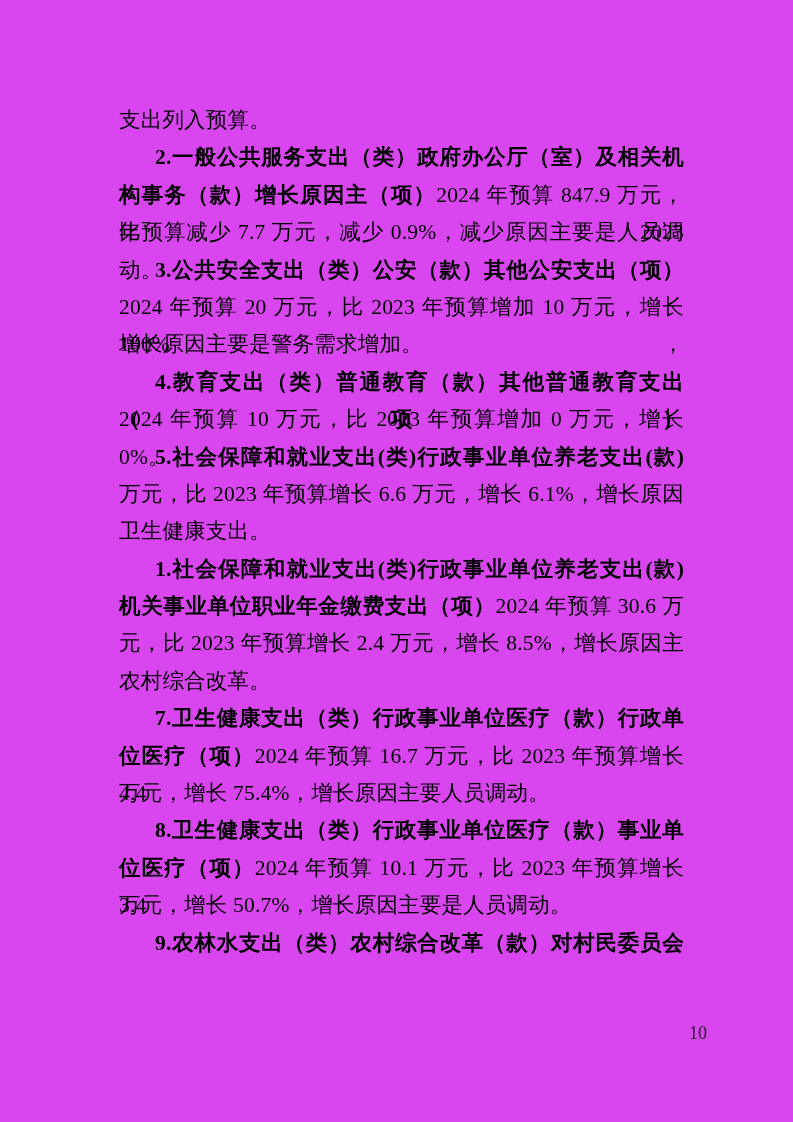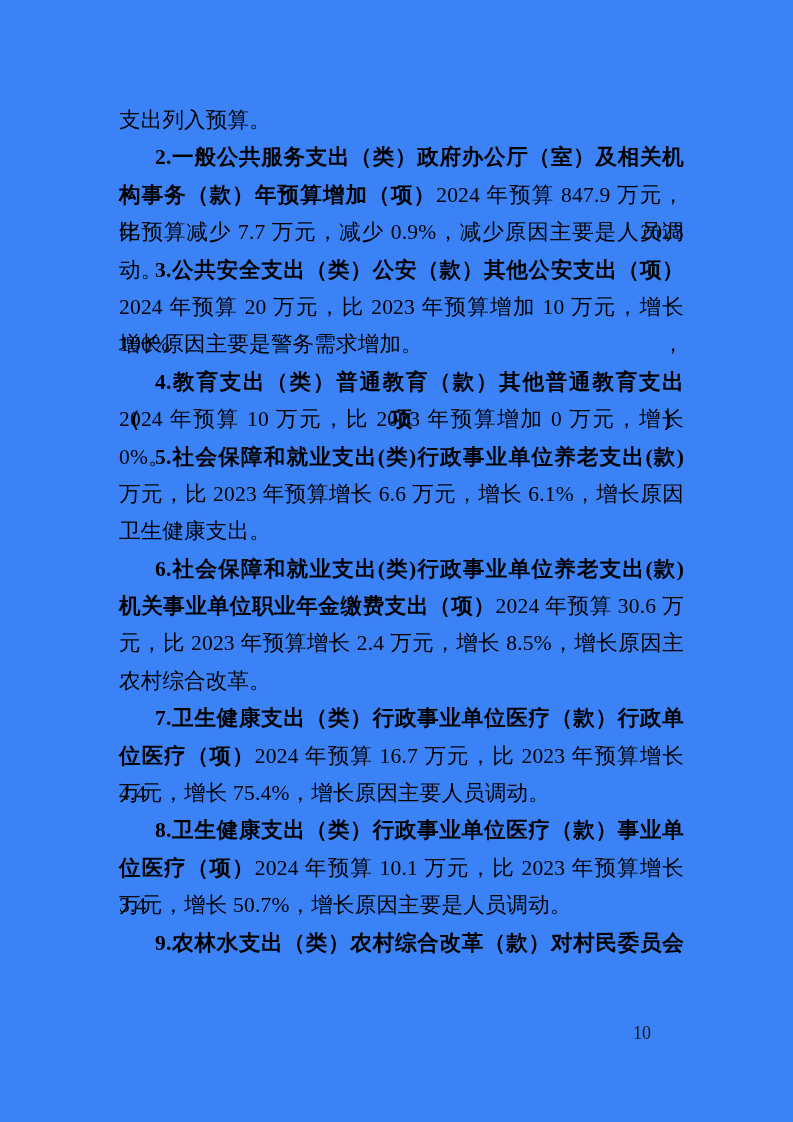--- a/index.html
+++ b/index.html
@@ -4,21 +4,21 @@
 <style>
   html, body {
     margin: 0;
     padding: 0;
     background: #ffffff;
   }
   .page {
     position: relative;
     width: 793px;
     height: 1122px;
-    background: #3b82f6;
+    background: #d946ef;
     color: #000000;
     font-family: "Liberation Serif", "DejaVu Serif", serif;
     overflow: hidden;
   }
   .text-block {
     position: absolute;
     left: 119px;
     top: 102px;
     width: 565px;
   }
@@ -34,47 +34,47 @@
     text-align-last: justify;
   }
   .line.indent {
     text-indent: 36px;
   }
   .seg.bold {
     font-weight: 700;
   }
   .page-number {
     position: absolute;
-    left: 627px;
+    left: 683px;
     top: 1021px;
     width: 30px;
     font-size: 18px;
     line-height: 24px;
     text-align: center;
     color: #1a1a1a;
   }
 </style>
 </head>
 <body>
 
 <div class="page">
   <div class="text-block" id="text-block">
       <div class="line"><span class="seg">支出列入预算。</span></div>
       <div class="line indent just"><span class="seg bold">2.一般公共服务支出（类）政府办公厅（室）及相关机</span></div>
-      <div class="line just"><span class="seg bold">构事务（款）年预算增加（项）</span><span class="seg">2024 年预算 847.9 万元，比 2023</span></div>
+      <div class="line just"><span class="seg bold">构事务（款）增长原因主（项）</span><span class="seg">2024 年预算 847.9 万元，比 2023</span></div>
       <div class="line"><span class="seg">年预算减少 7.7 万元，减少 0.9%，减少原因主要是人员调动。</span></div>
       <div class="line indent just"><span class="seg bold">3.公共安全支出（类）公安（款）其他公安支出（项）</span></div>
       <div class="line just"><span class="seg">2024 年预算 20 万元，比 2023 年预算增加 10 万元，增长 100%，</span></div>
       <div class="line"><span class="seg">增长原因主要是警务需求增加。</span></div>
       <div class="line indent just"><span class="seg bold">4.教育支出（类）普通教育（款）其他普通教育支出（项）</span></div>
       <div class="line"><span class="seg">2024 年预算 10 万元，比 2023 年预算增加 0 万元，增长 0%。</span></div>
       <div class="line indent just"><span class="seg bold">5.社会保障和就业支出(类)行政事业单位养老支出(款)</span></div>
       <div class="line just"><span class="seg">万元，比 2023 年预算增长 6.6 万元，增长 6.1%，增长原因</span></div>
       <div class="line"><span class="seg">卫生健康支出。</span></div>
-      <div class="line indent just"><span class="seg bold">6.社会保障和就业支出(类)行政事业单位养老支出(款)</span></div>
+      <div class="line indent just"><span class="seg bold">1.社会保障和就业支出(类)行政事业单位养老支出(款)</span></div>
       <div class="line just"><span class="seg bold">机关事业单位职业年金缴费支出（项）</span><span class="seg">2024 年预算 30.6 万</span></div>
       <div class="line just"><span class="seg">元，比 2023 年预算增长 2.4 万元，增长 8.5%，增长原因主</span></div>
       <div class="line"><span class="seg">农村综合改革。</span></div>
       <div class="line indent just"><span class="seg bold">7.卫生健康支出（类）行政事业单位医疗（款）行政单</span></div>
       <div class="line just"><span class="seg bold">位医疗（项）</span><span class="seg">2024 年预算 16.7 万元，比 2023 年预算增长 4.4</span></div>
       <div class="line"><span class="seg">万元，增长 75.4%，增长原因主要人员调动。</span></div>
       <div class="line indent just"><span class="seg bold">8.卫生健康支出（类）行政事业单位医疗（款）事业单</span></div>
       <div class="line just"><span class="seg bold">位医疗（项）</span><span class="seg">2024 年预算 10.1 万元，比 2023 年预算增长 3.4</span></div>
       <div class="line"><span class="seg">万元，增长 50.7%，增长原因主要是人员调动。</span></div>
       <div class="line indent just"><span class="seg bold">9.农林水支出（类）农村综合改革（款）对村民委员会</span></div>

